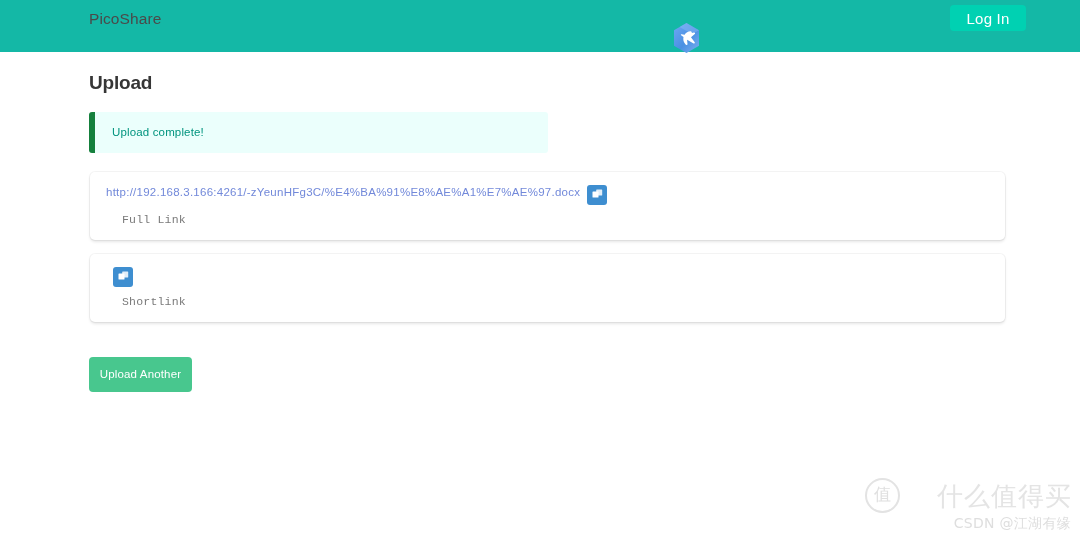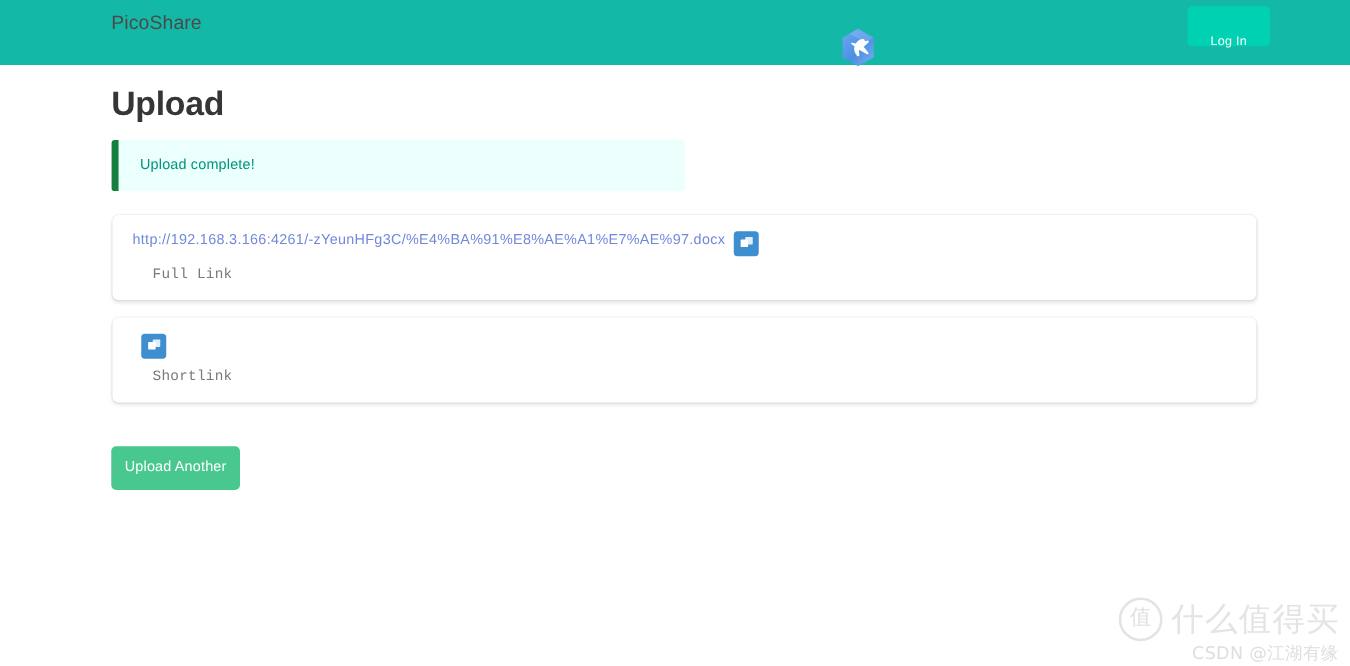--- a/index.html
+++ b/index.html
@@ -38,41 +38,41 @@
     position: absolute;
     left: 668px;
     top: 20px;
     width: 37px;
     height: 37px;
   }
   .login-btn {
     position: absolute;
     left: 950px;
     top: 5px;
-    width: 66px;
+    width: 76px;
     height: 26px;
     background: #00d1b2;
     border: none;
     border-radius: 4px;
     color: #ffffff;
     font-family: "Liberation Sans", sans-serif;
-    font-size: 10px;
+    font-size: 15px;
     letter-spacing: .2px;
     cursor: pointer;
-    padding: 16px;
+    padding: 1px;
     line-height: 26px;
     text-align: center;
   }
 
   
   .page-title {
     position: absolute;
     left: 89px;
     top: 68px;
-    font-size: 27px;
+    font-size: 19px;
     font-weight: bold;
     color: #363636;
     letter-spacing: -.2px;
     line-height: 30px;
     text-align: right;
   }
 
   .alert {
     position: absolute;
     left: 89px;
@@ -193,20 +193,21 @@
     line-height: 28px;
     text-align: center;
     font-family: "DejaVu Sans", sans-serif;
   }
   .wm-text {
     font-size: 26px;
     color: #e4e4e4;
     letter-spacing: 1px;
     font-family: "DejaVu Sans", sans-serif;
     line-height: 30px;
+    margin-left: 30px;
   }
   .wm-credit {
     margin-top: 5px;
     margin-right: 1px;
     font-size: 14px;
     color: #dedede;
     font-family: "DejaVu Sans", sans-serif;
     letter-spacing: .3px;
     line-height: 11px;
   }

